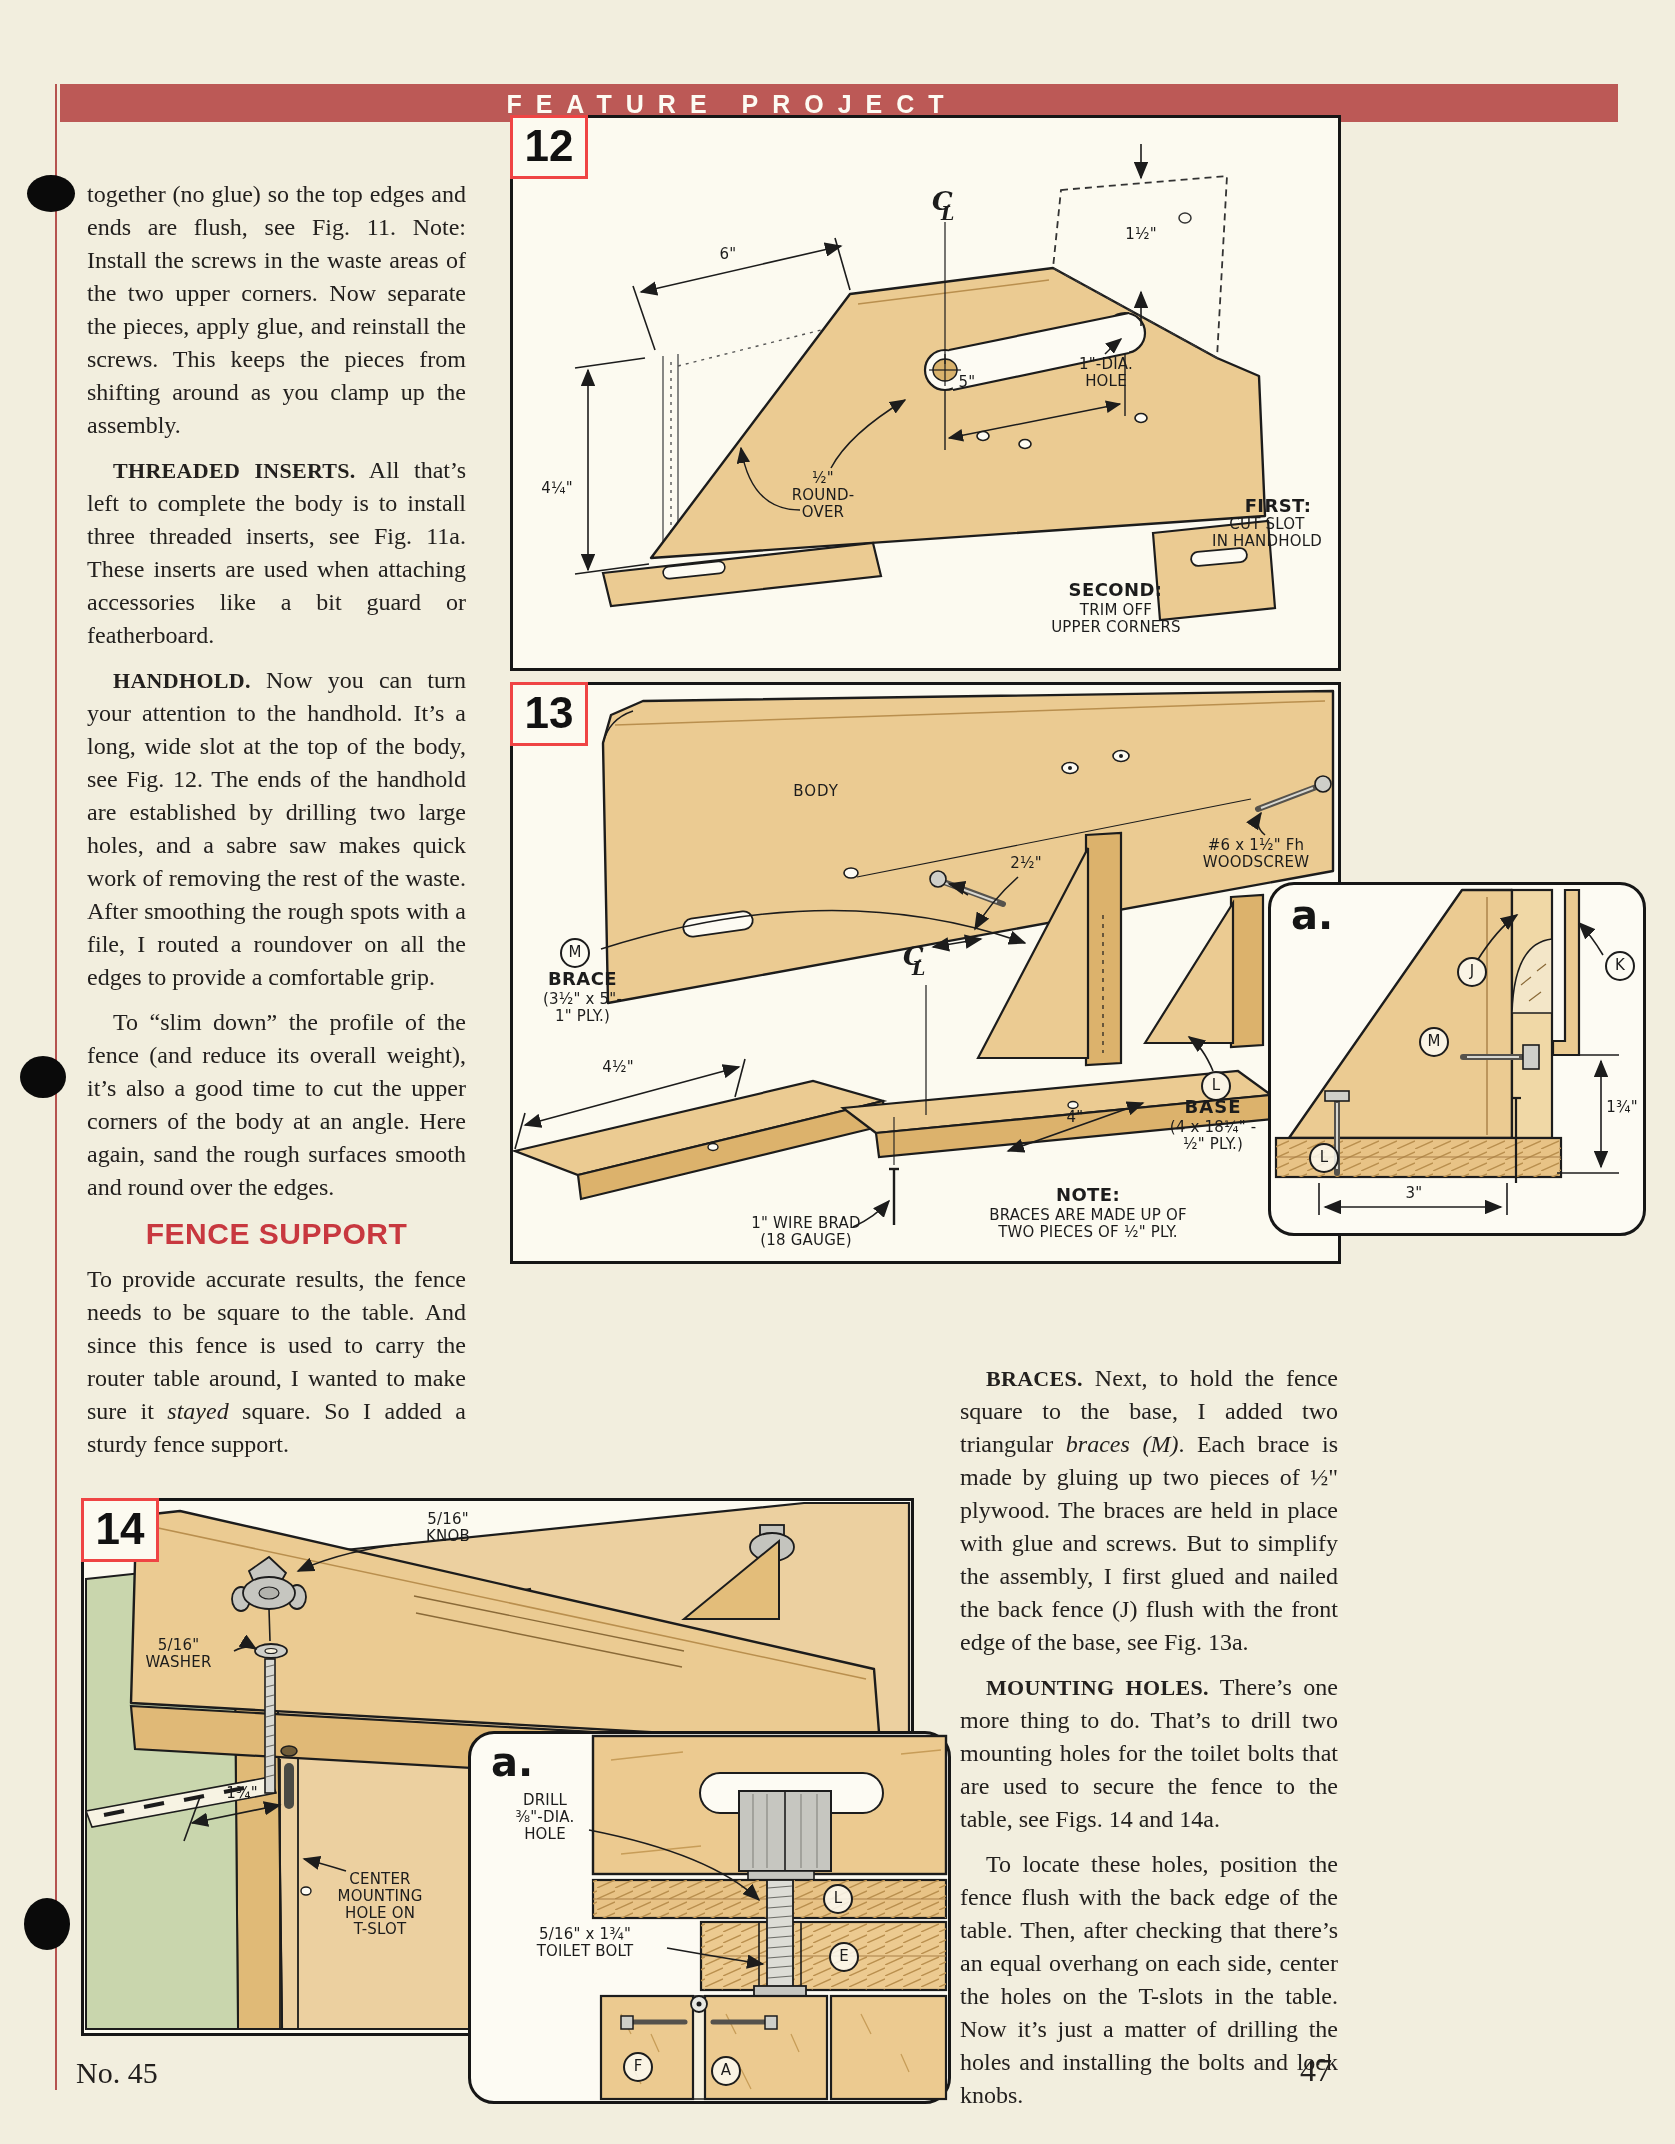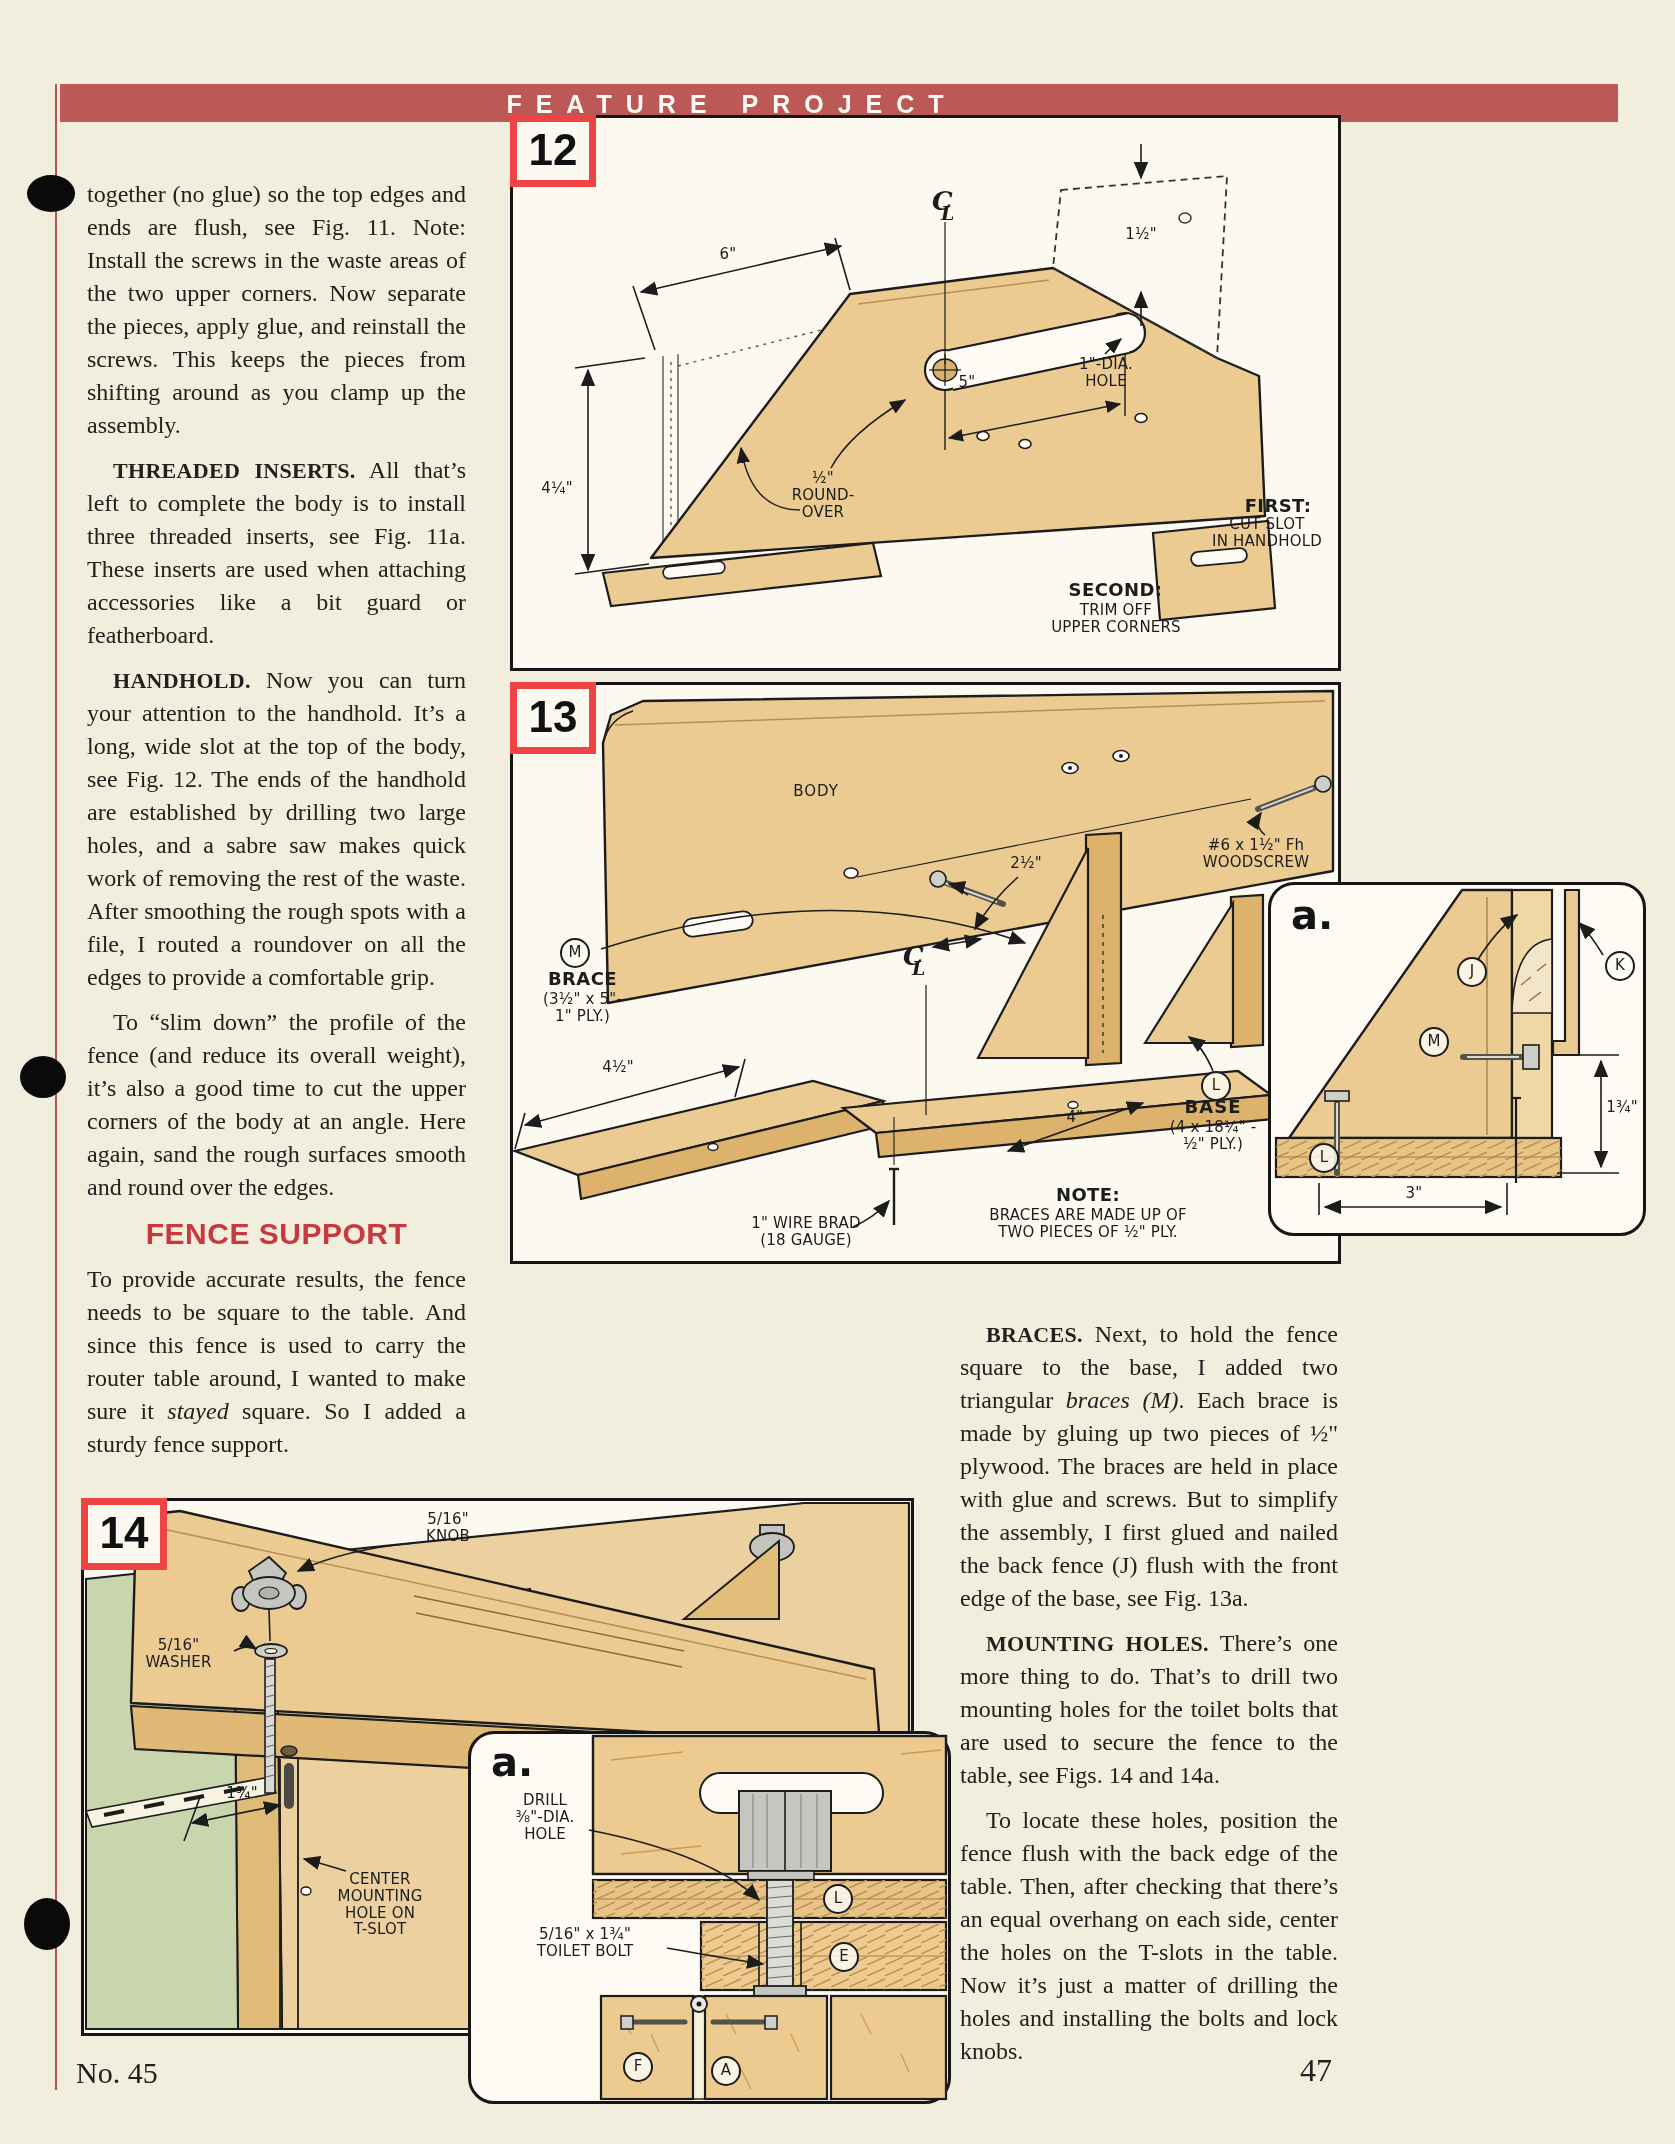--- a/index.html
+++ b/index.html
@@ -11,21 +11,21 @@
   .redline{position:absolute;left:55px;top:84px;width:2px;height:2006px;background:#b5534f;}
   .dot{position:absolute;background:#0a0a0a;border-radius:50%;}
   .col{position:absolute;font-size:24px;line-height:33px;text-align:justify;}
   .col p{margin:12px;}
   .ind{text-indent:26px;}
   .lead{font-weight:bold;font-size:22px;letter-spacing:.3px;}
   .emx{font-style:italic;}
   .sect{font-family:"Liberation Sans",sans-serif;font-weight:bold;font-size:30px;line-height:34px;
         color:#c8383f;text-align:center;letter-spacing:.5px;margin:13px 0 9px;}
   .figure{position:absolute;background:#fcfaf0;border:3px solid #161616;}
-  .fignum{position:absolute;left:-3px;top:-3px;width:72px;height:58px;background:#fcfaf0;border:7px solid #ef4444;
+  .fignum{position:absolute;left:-3px;top:-3px;width:72px;height:58px;background:#fcfaf0;border:3px solid #ef4444;
         font:bold 44px/56px "Liberation Sans",sans-serif;text-align:center;color:#111;}
   .inset{position:absolute;background:#fdfbf3;border:3px solid #161616;border-radius:26px;}
   .inset-a{position:absolute;font:bold 40px/40px "DejaVu Sans",sans-serif;color:#151515;}
   .dlab{position:absolute;font-family:"DejaVu Sans",sans-serif;font-size:15px;line-height:1.12;
         color:#1c1c1c;white-space:pre-line;text-align:center;letter-spacing:.2px;}
   .dhead{font-weight:bold;font-size:18px;letter-spacing:.4px;}
   .ctag{position:absolute;width:26px;height:26px;border:2px solid #1c1c1c;border-radius:50%;
         background:rgba(253,251,243,.85);font:15px/24px "DejaVu Sans",sans-serif;text-align:center;color:#1c1c1c;}
   .clsym{position:absolute;font:italic bold 26px/26px "DejaVu Serif",serif;color:#1c1c1c;}
   .clsym .cl-l{position:absolute;left:9px;top:12px;font-size:19px;font-style:italic;}
@@ -50,21 +50,21 @@
   <div class="col" style="left:75px;top:166px;width:403px;">
     <p><span>together (no glue) so the top edges and ends are flush, see Fig. 11. Note: Install the screws in the waste areas of the two upper corners. Now separate the pieces, apply glue, and reinstall the screws. This keeps the pieces from shifting around as you clamp up the assembly.</span></p>
     <p class="ind"><b class="lead">THREADED INSERTS.</b><span> All that’s left to complete the body is to install three threaded inserts, see Fig. 11a. These inserts are used when attaching accessories like a bit guard or featherboard.</span></p>
     <p class="ind"><b class="lead">HANDHOLD.</b><span> Now you can turn your attention to the handhold. It’s a long, wide slot at the top of the body, see Fig. 12. The ends of the handhold are established by drilling two large holes, and a sabre saw makes quick work of removing the rest of the waste. After smoothing the rough spots with a file, I routed a roundover on all the edges to provide a comfortable grip.</span></p>
     <p class="ind"><span>To “slim down” the profile of the fence (and reduce its overall weight), it’s also a good time to cut the upper corners of the body at an angle. Here again, sand the rough surfaces smooth and round over the edges.</span></p>
     <div class="sect">FENCE SUPPORT</div>
     <p><span>To provide accurate results, the fence needs to be square to the table. And since this fence is used to carry the router table around, I wanted to make sure it </span><i class="emx">stayed</i><span> square. So I added a sturdy fence support.</span></p>
   </div>
 
 
-  <div class="col" style="left:948px;top:1306px;width:402px;">
+  <div class="col" style="left:948px;top:1350px;width:402px;">
     <p class="ind"><b class="lead">BRACES.</b><span> Next, to hold the fence square to the base, I added two triangular </span><i class="emx">braces (M)</i><span>. Each brace is made by gluing up two pieces of ½" plywood. The braces are held in place with glue and screws. But to simplify the assembly, I first glued and nailed the back fence (J) flush with the front edge of the base, see Fig. 13a.</span></p>
     <p class="ind"><b class="lead">MOUNTING HOLES.</b><span> There’s one more thing to do. That’s to drill two mounting holes for the toilet bolts that are used to secure the fence to the table, see Figs. 14 and 14a.</span></p>
     <p class="ind"><span>To locate these holes, position the fence flush with the back edge of the table. Then, after checking that there’s an equal overhang on each side, center the holes on the T-slots in the table. Now it’s just a matter of drilling the holes and installing the bolts and lock knobs.</span></p>
   </div>
 
   <div class="figure" style="left:510px;top:115px;width:825px;height:550px;">
     <svg width="825" height="550" viewBox="0 0 825 550">
       <defs>
         <marker id="a12" markerWidth="11" markerHeight="9" refX="10" refY="4.5" orient="auto-start-reverse">
           <path d="M0,0 L11,4.5 L0,9 Z" fill="#1c1c1c"></path>

